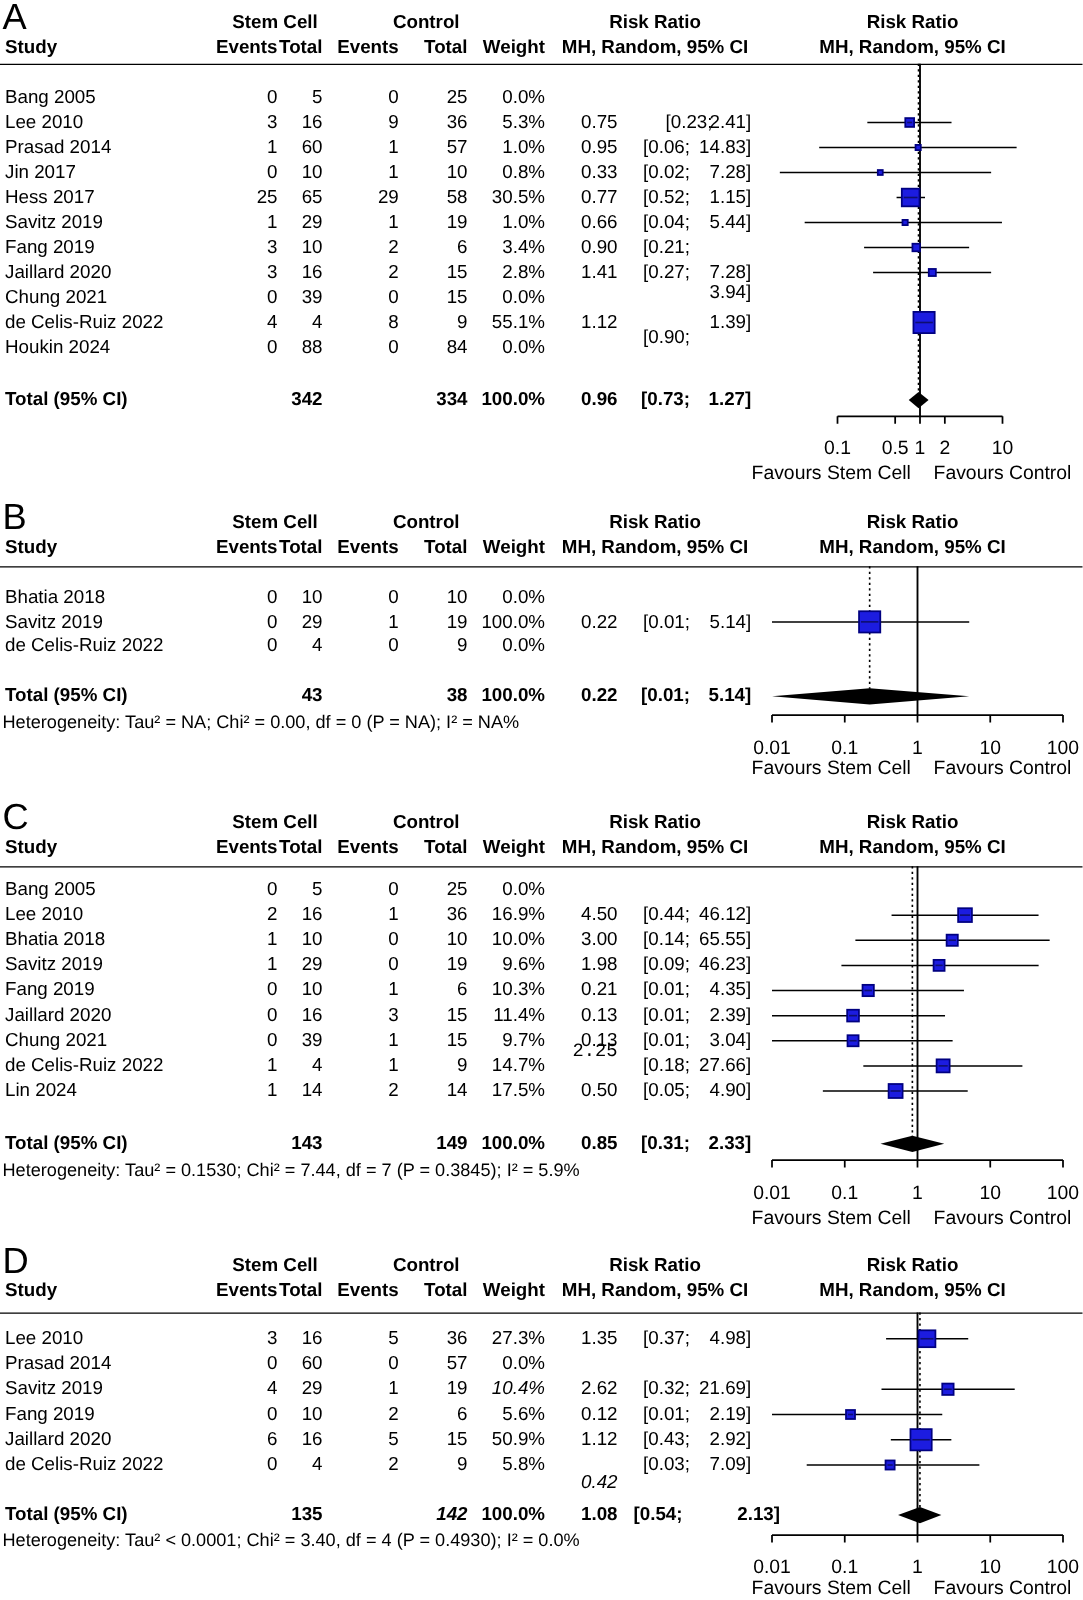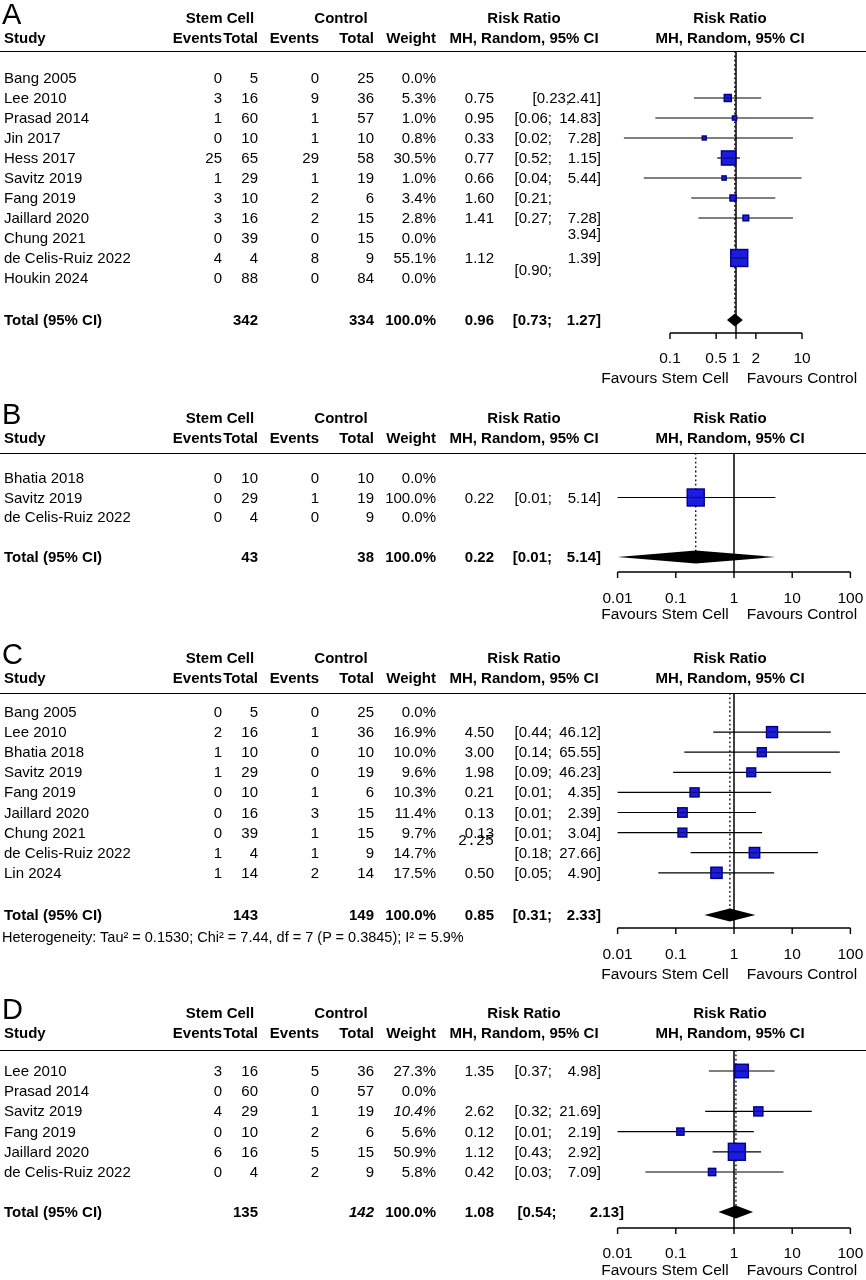--- a/index.html
+++ b/index.html
@@ -85,21 +85,21 @@
       <div class="cell r" style="left: 366px; top: 168px; width: 70px;">1.0%</div>
       <div class="cell r" style="left: 424px; top: 168px; width: 70px;">0.66</div>
       <div class="cell r" style="left: 482px; top: 168px; width: 70px;">[0.04;</div>
       <div class="cell r" style="left: 531px; top: 168px; width: 70px;">5.44]</div>
       <div class="cell" style="left: 4px; top: 188px; width: 190px;">Fang 2019</div>
       <div class="cell r" style="left: 152px; top: 188px; width: 70px;">3</div>
       <div class="cell r" style="left: 188px; top: 188px; width: 70px;">10</div>
       <div class="cell r" style="left: 249px; top: 188px; width: 70px;">2</div>
       <div class="cell r" style="left: 304px; top: 188px; width: 70px;">6</div>
       <div class="cell r" style="left: 366px; top: 188px; width: 70px;">3.4%</div>
-      <div class="cell r" style="left: 424px; top: 188px; width: 70px;">1.60</div>
+      <div class="cell r" style="left: 424px; top: 188px; width: 70px;">0.90</div>
       <div class="cell r" style="left: 482px; top: 188px; width: 70px;">[0.21;</div>
       <div class="cell r" style="left: 531px; top: 188px; width: 70px; margin-top: 36px;">3.94]</div>
       <div class="cell" style="left: 4px; top: 208px; width: 190px;">Jaillard 2020</div>
       <div class="cell r" style="left: 152px; top: 208px; width: 70px;">3</div>
       <div class="cell r" style="left: 188px; top: 208px; width: 70px;">16</div>
       <div class="cell r" style="left: 249px; top: 208px; width: 70px;">2</div>
       <div class="cell r" style="left: 304px; top: 208px; width: 70px;">15</div>
       <div class="cell r" style="left: 366px; top: 208px; width: 70px;">2.8%</div>
       <div class="cell r" style="left: 424px; top: 208px; width: 70px;">1.41</div>
       <div class="cell r" style="left: 482px; top: 208px; width: 70px;">[0.27;</div>
@@ -201,20 +201,21 @@
       <div class="cell r" style="left: 249px; top: 107px; width: 70px;">0</div>
       <div class="cell r" style="left: 304px; top: 107px; width: 70px;">9</div>
       <div class="cell r" style="left: 366px; top: 107px; width: 70px;">0.0%</div>
       <div class="cell b" style="left: 4px; top: 147px;">Total (95% CI)</div>
       <div class="cell r b" style="left: 188px; top: 147px; width: 70px;">43</div>
       <div class="cell r b" style="left: 304px; top: 147px; width: 70px;">38</div>
       <div class="cell r b" style="left: 366px; top: 147px; width: 70px;">100.0%</div>
       <div class="cell r b" style="left: 424px; top: 147px; width: 70px;">0.22</div>
       <div class="cell r b" style="left: 482px; top: 147px; width: 70px;">[0.01;</div>
       <div class="cell r b" style="left: 531px; top: 147px; width: 70px;">5.14]</div>
+      <div class="het" style="top: 169px;">Heterogeneity: Tau² = NA; Chi² = 0.00, df = 0 (P = NA); I² = NA%</div>
       <svg width="276" height="237" viewBox="0 0 276 237" style="left: 590px; top: 0px;">
         <line x1="144" y1="53" x2="144" y2="172" stroke="#000" stroke-width="1.5"></line>
         <line x1="105.72900002385241" y1="53" x2="105.72900002385241" y2="151" stroke="#000" stroke-width="1.3" stroke-dasharray="1.8 2.6"></line>
         <line x1="27.599999999999994" y1="97.5" x2="185.37805352552505" y2="97.5" stroke="#000" stroke-width="1.2"></line>
         <rect x="97.22900002385241" y="89" width="17" height="17" fill="#1c1ce0" stroke="#000080" stroke-width="1.4"></rect>
         <line x1="98.72900002385241" y1="97.5" x2="112.72900002385241" y2="97.5" stroke="rgba(0,0,0,0.5)" stroke-width="1.3"></line>
         <polygon points="27.599999999999994,157 105.72900002385241,150.5 185.37805352552505,157 105.72900002385241,163.5" fill="#000000"></polygon>
         <path d="M27.599999999999994 172 H260.4 M27.599999999999994 172 v6 M85.8 172 v6 M144 172 v6 M202.2 172 v6 M260.4 172 v6" stroke="#000" stroke-width="1.4" fill="none"></path>
         <text x="27.599999999999994" y="203" text-anchor="middle">0.01</text>
         <text x="85.8" y="203" text-anchor="middle">0.1</text>
@@ -420,30 +421,31 @@
       <div class="cell r" style="left: 366px; top: 146.8px; width: 70px;">50.9%</div>
       <div class="cell r" style="left: 424px; top: 146.8px; width: 70px;">1.12</div>
       <div class="cell r" style="left: 482px; top: 146.8px; width: 70px;">[0.43;</div>
       <div class="cell r" style="left: 531px; top: 146.8px; width: 70px;">2.92]</div>
       <div class="cell" style="left: 4px; top: 167px; width: 190px;">de Celis-Ruiz 2022</div>
       <div class="cell r" style="left: 152px; top: 167px; width: 70px;">0</div>
       <div class="cell r" style="left: 188px; top: 167px; width: 70px;">4</div>
       <div class="cell r" style="left: 249px; top: 167px; width: 70px;">2</div>
       <div class="cell r" style="left: 304px; top: 167px; width: 70px;">9</div>
       <div class="cell r" style="left: 366px; top: 167px; width: 70px;">5.8%</div>
-      <div class="cell r" style="left: 424px; top: 167px; width: 70px;">0.42</div>
+      <div class="cell r" style="left: 424px; top: 181px; width: 70px; font-style: italic;">0.42</div>
       <div class="cell r" style="left: 482px; top: 167px; width: 70px;">[0.03;</div>
       <div class="cell r" style="left: 531px; top: 167px; width: 70px;">7.09]</div>
       <div class="cell b" style="left: 4px; top: 207px;">Total (95% CI)</div>
       <div class="cell r b" style="left: 188px; top: 207px; width: 70px;">135</div>
       <div class="cell r b" style="left: 304px; top: 207px; width: 70px; font-style: italic;">142</div>
       <div class="cell r b" style="left: 366px; top: 207px; width: 70px;">100.0%</div>
       <div class="cell r b" style="left: 424px; top: 207px; width: 70px;">1.08</div>
-      <div class="cell r b" style="left: 502px; top: 207px; width: 70px; text-align: center;">[0.54;</div>
+      <div class="cell r b" style="left: 476px; top: 207px; width: 70px;">[0.54;</div>
       <div class="cell r b" style="left: 531px; top: 207px; width: 93px;">2.13]</div>
+      <div class="het" style="top: 229px;">Heterogeneity: Tau² &lt; 0.0001; Chi² = 3.40, df = 4 (P = 0.4930); I² = 0.0%</div>
       <svg width="276" height="285" viewBox="0 0 276 285" style="left: 590px; top: 0px;">
         <line x1="144" y1="55" x2="144" y2="233" stroke="#000" stroke-width="1.5"></line>
         <line x1="145.94526256934049" y1="55" x2="145.94526256934049" y2="211" stroke="#000" stroke-width="1.3" stroke-dasharray="1.8 2.6"></line>
         <line x1="118.86934034069911" y1="76" x2="184.57874774861557" y2="76" stroke="#000" stroke-width="1.2"></line>
         <rect x="144.8379911162596" y="69.25256578985022" width="13.494868420299557" height="13.494868420299557" fill="#1c1ce0" stroke="#000080" stroke-width="1.4"></rect>
         <line x1="146.3379911162596" y1="76" x2="156.83285953655914" y2="76" stroke="rgba(0,0,0,0.5)" stroke-width="1.3"></line>
         <line x1="115.19972873821852" y1="116.4" x2="221.77030592722605" y2="116.4" stroke="#000" stroke-width="1.2"></line>
         <rect x="163.79774174555783" y="111.85260659074865" width="9.094786818502726" height="9.094786818502726" fill="#1c1ce0" stroke="#000080" stroke-width="1.4"></rect>
         <line x1="165.29774174555783" y1="116.4" x2="171.39252856406054" y2="116.4" stroke="rgba(0,0,0,0.5)" stroke-width="1.3"></line>
         <line x1="27.599999999999994" y1="136.6" x2="163.81384748369487" y2="136.6" stroke="#000" stroke-width="1.2"></line>

